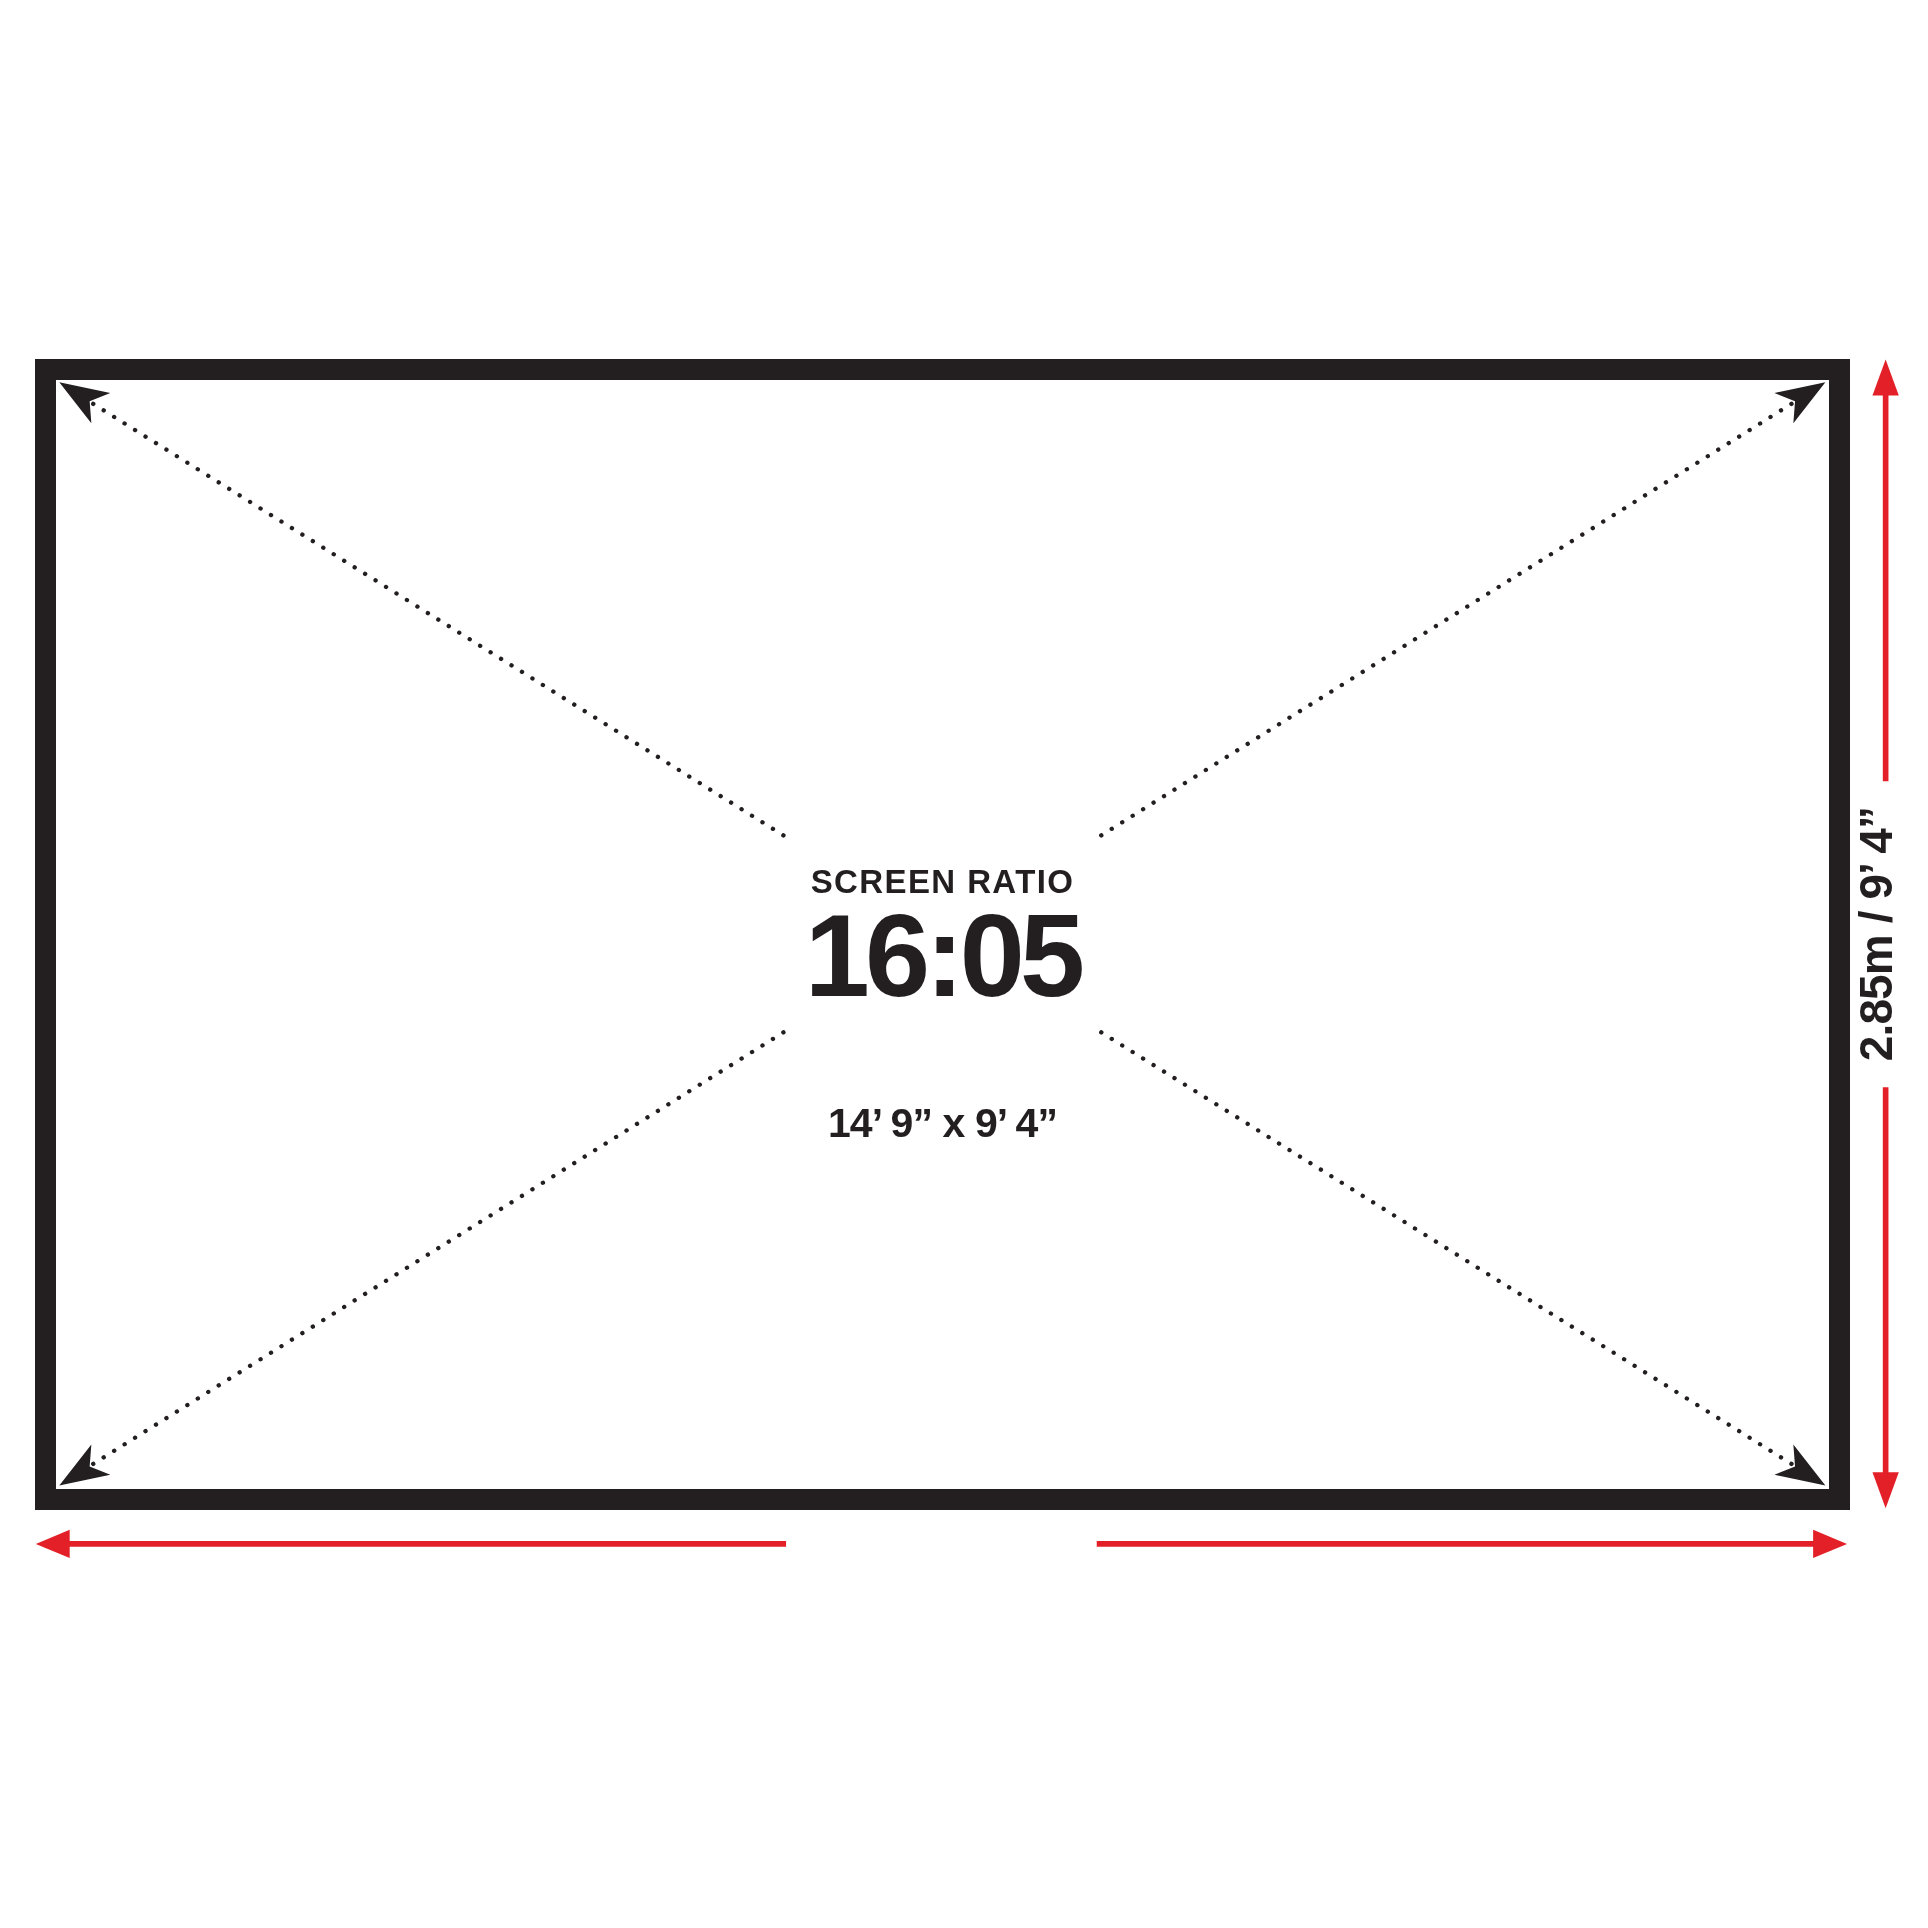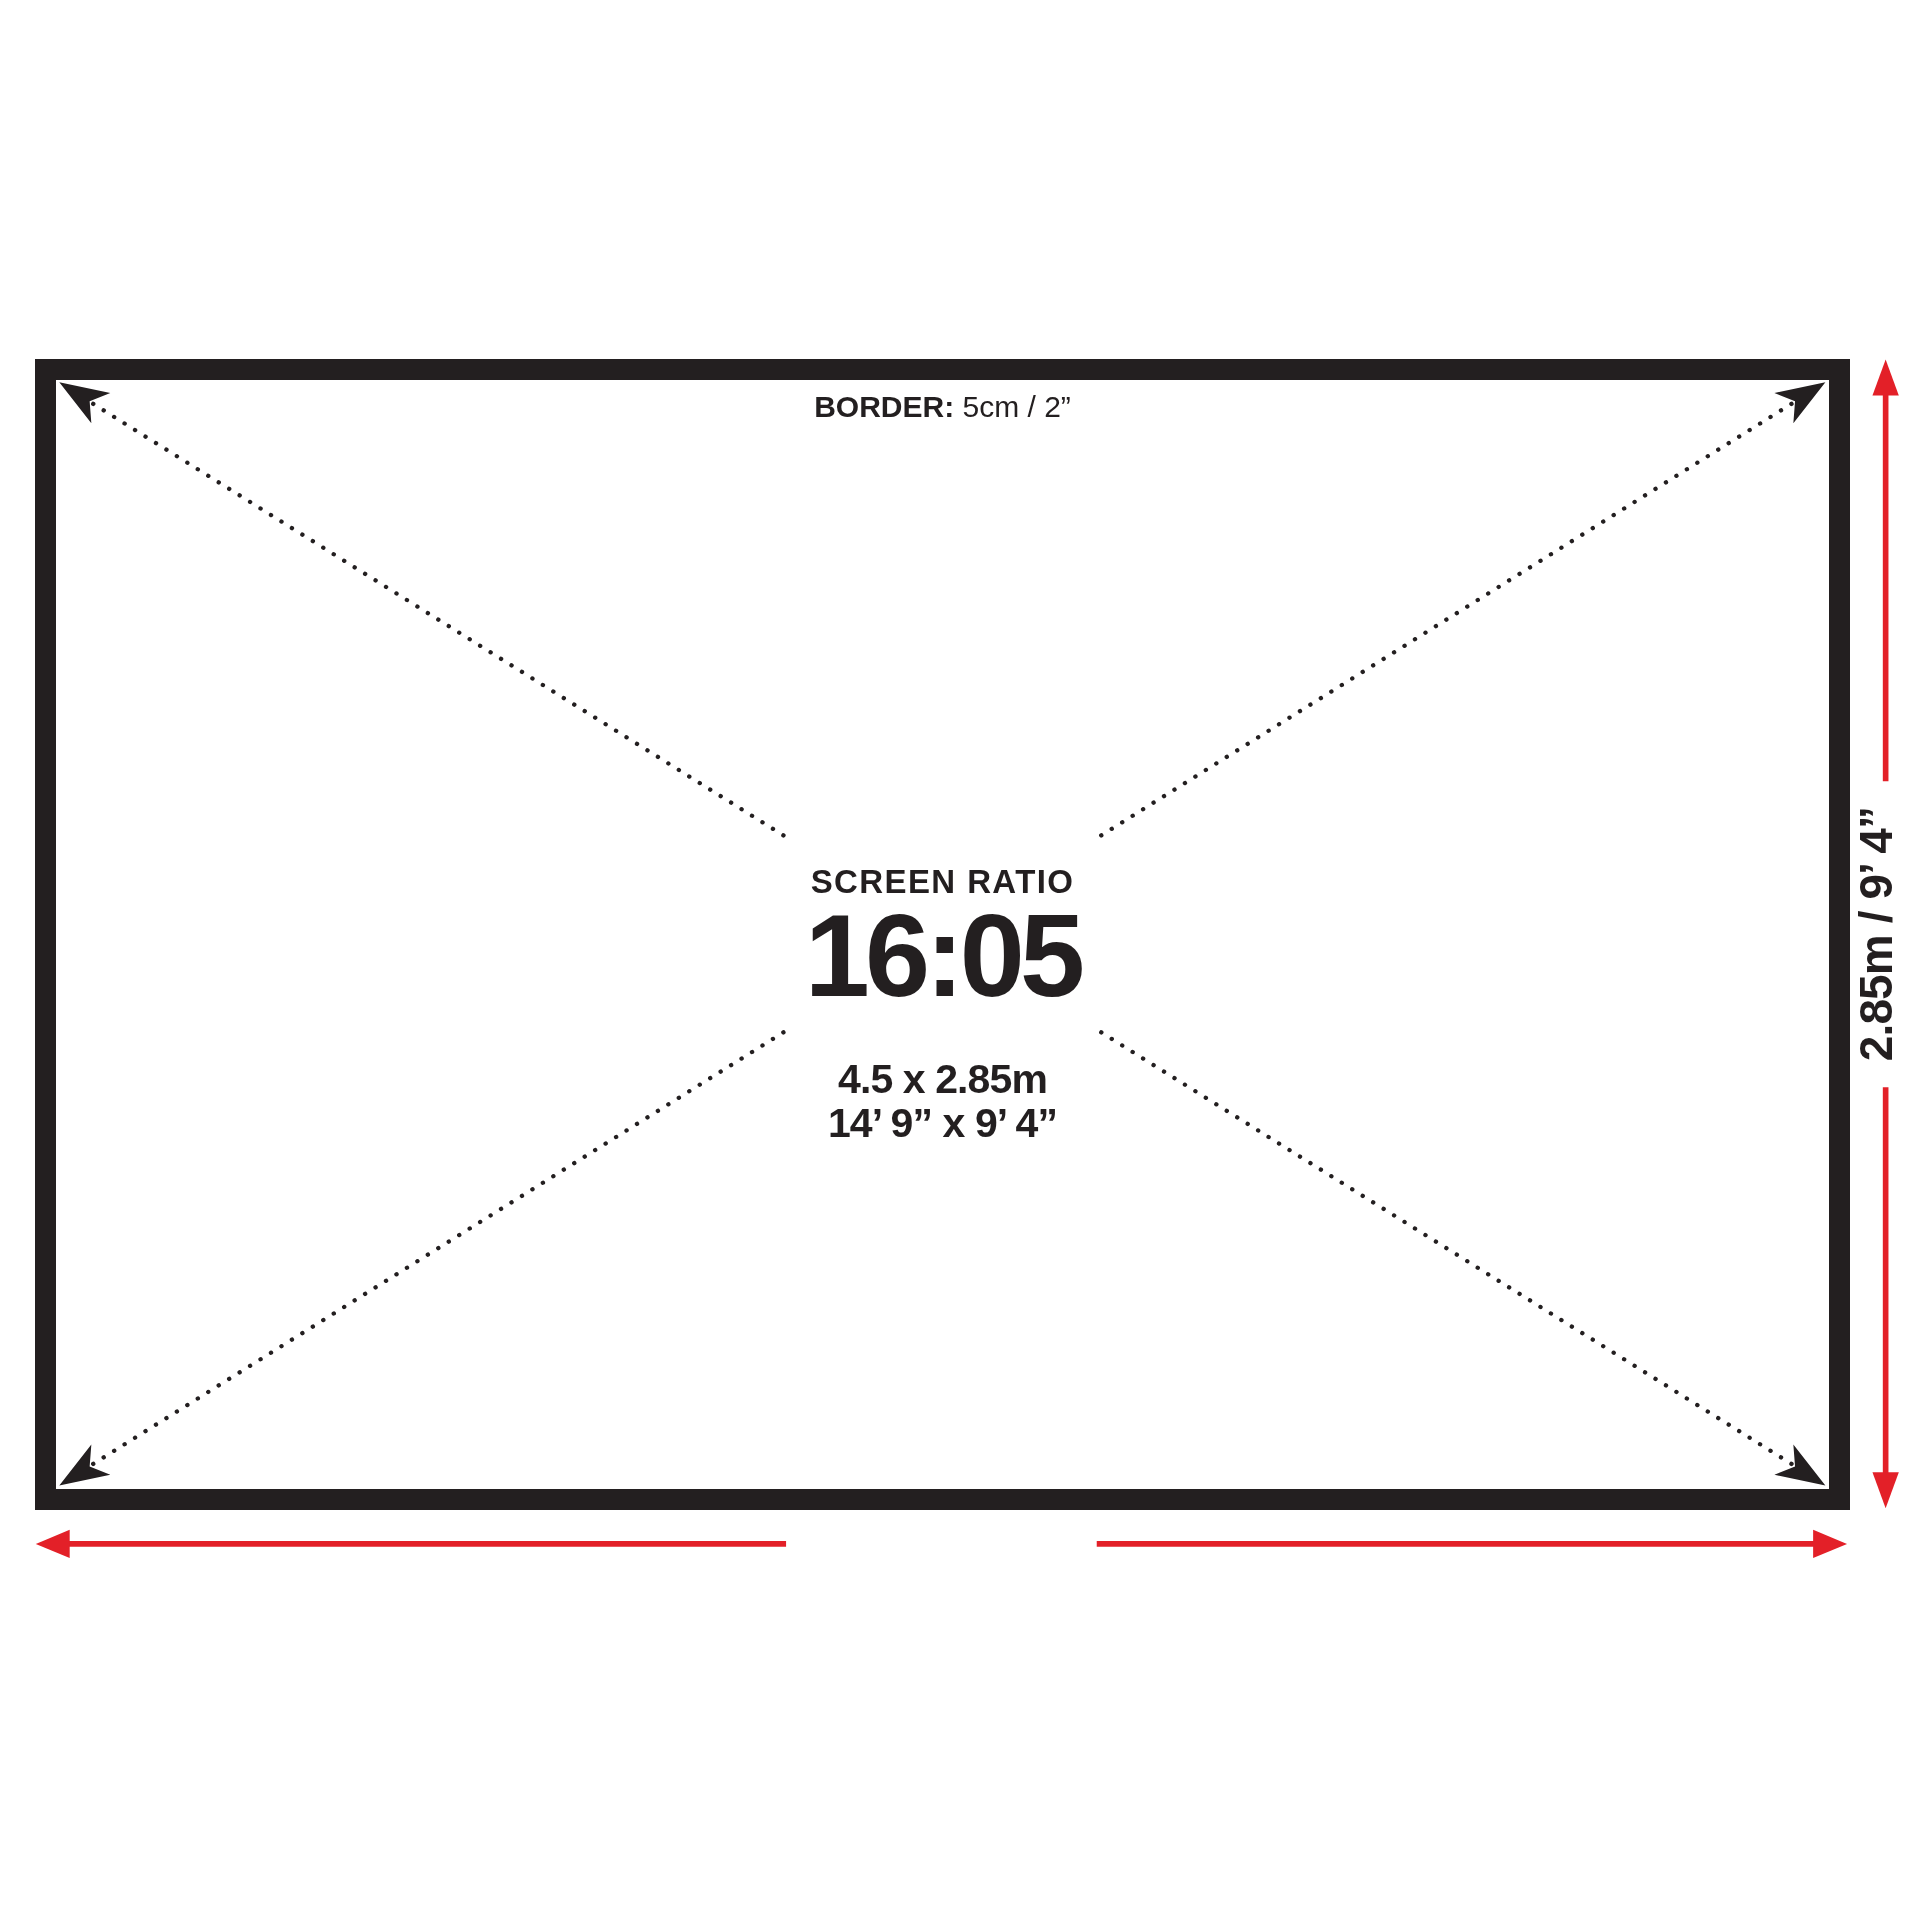--- a/index.html
+++ b/index.html
@@ -136,25 +136,21 @@
     <g stroke="#e32028" stroke-width="6">
       <line x1="2003" y1="416" x2="2003" y2="830"></line>
       <line x1="2003" y1="1155" x2="2003" y2="1568"></line>
     </g>
     <g fill="#e32028">
       <polygon points="2003,382 1989,420 2017,420"></polygon>
       <polygon points="2003,1602 1989,1564 2017,1564"></polygon>
     </g>
   </svg>
 
-  <div class="txt border-note">
-    <span class="bold">BORDER:</span><span class="reg"> 5cm / 2”</span>
-  </div>
 
   <div class="txt ratio-title">SCREEN RATIO</div>
   <div class="txt ratio-value">16:05</div>
-  <div class="txt size-line1">4.5 x 2.85m</div>
   <div class="txt size-line2">14’ 9” x 9’ 4”</div>
 
   <div class="height-label">2.85m / 9’ 4”</div>
 
 </div>
 
 
 </body></html>

